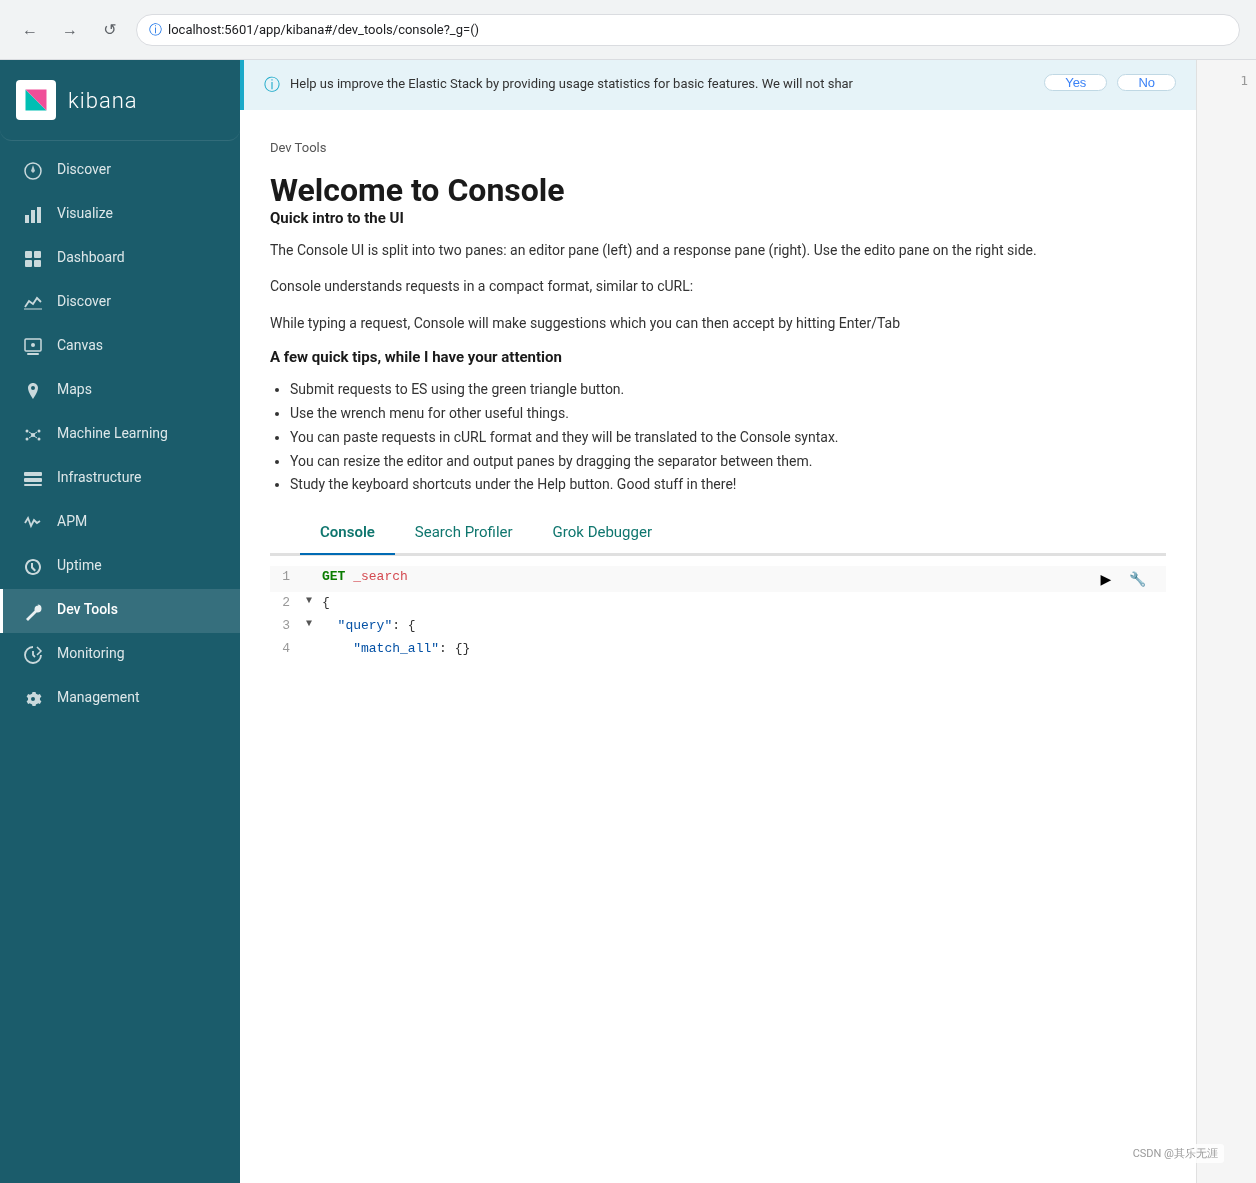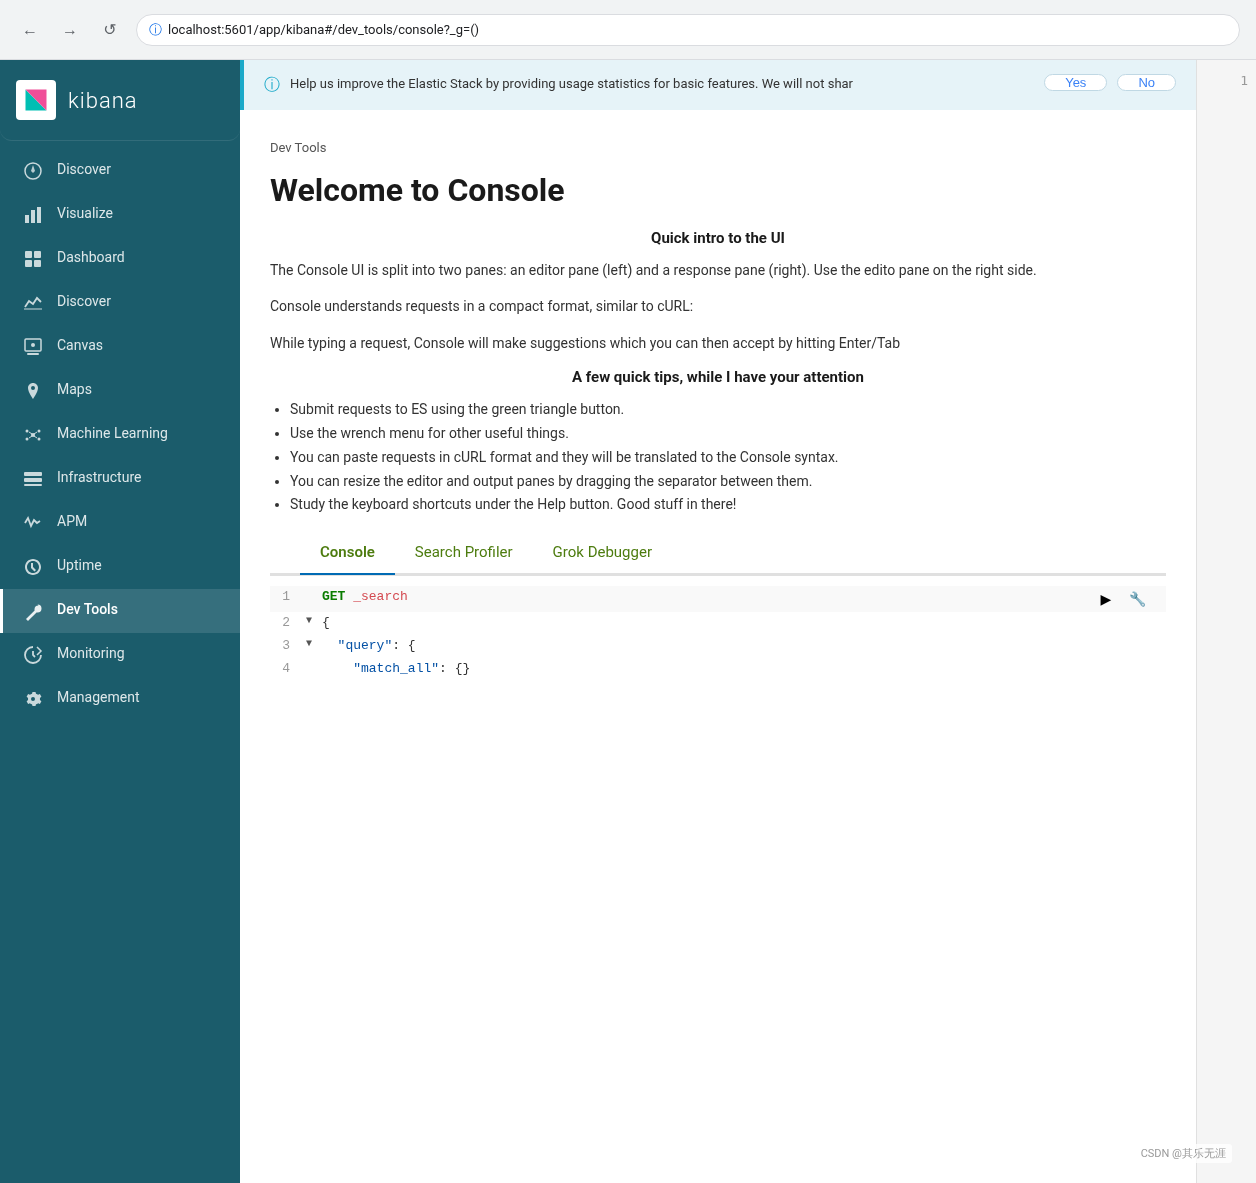--- a/index.html
+++ b/index.html
@@ -143,28 +143,26 @@
     }
     .breadcrumb {
       font-size: 13px;
       color: #555;
       margin-bottom: 16px;
     }
     .welcome-title {
       font-size: 32px;
       font-weight: 700;
       color: #1a1a1a;
-      margin-bottom: 20px;
     }
     .section-heading {
       font-size: 15px;
       font-weight: 700;
       color: #1a1a1a;
       margin-bottom: 12px;
-      text-align: center;
     }
     .body-text {
       font-size: 14px;
       color: #333;
       line-height: 1.6;
       margin-bottom: 14px;
     }
     .tips-list {
       margin: 0 0 14px 20px;
     }
@@ -193,21 +191,21 @@
     
     .tabs-bar {
       display: flex;
       border-bottom: 2px solid #e0e0e0;
       padding: 0 30px;
       margin-bottom: 0;
     }
     .tab {
       padding: 12px 20px;
       font-size: 15px;
-      color: #4d7c0f;
+      color: #0f766e;
       cursor: pointer;
       border-bottom: 2px solid transparent;
       margin-bottom: -2px;
       font-weight: 400;
     }
     .tab.active {
       border-bottom: 2px solid #006bb4;
       font-weight: 600;
     }
 
@@ -277,21 +275,21 @@
     .response-line-num {
       padding: 1px 8px;
       text-align: right;
       line-height: 1.6;
     }
 
     
     .watermark {
       position: fixed;
       bottom: 20px;
-      right: 24px;
+      right: 32px;
       font-size: 11px;
       color: #999;
       background: rgba(255,255,255,0.8);
       padding: 2px 6px;
       border-radius: 3px;
     }
   </style>
 </head>
 <body>
 

